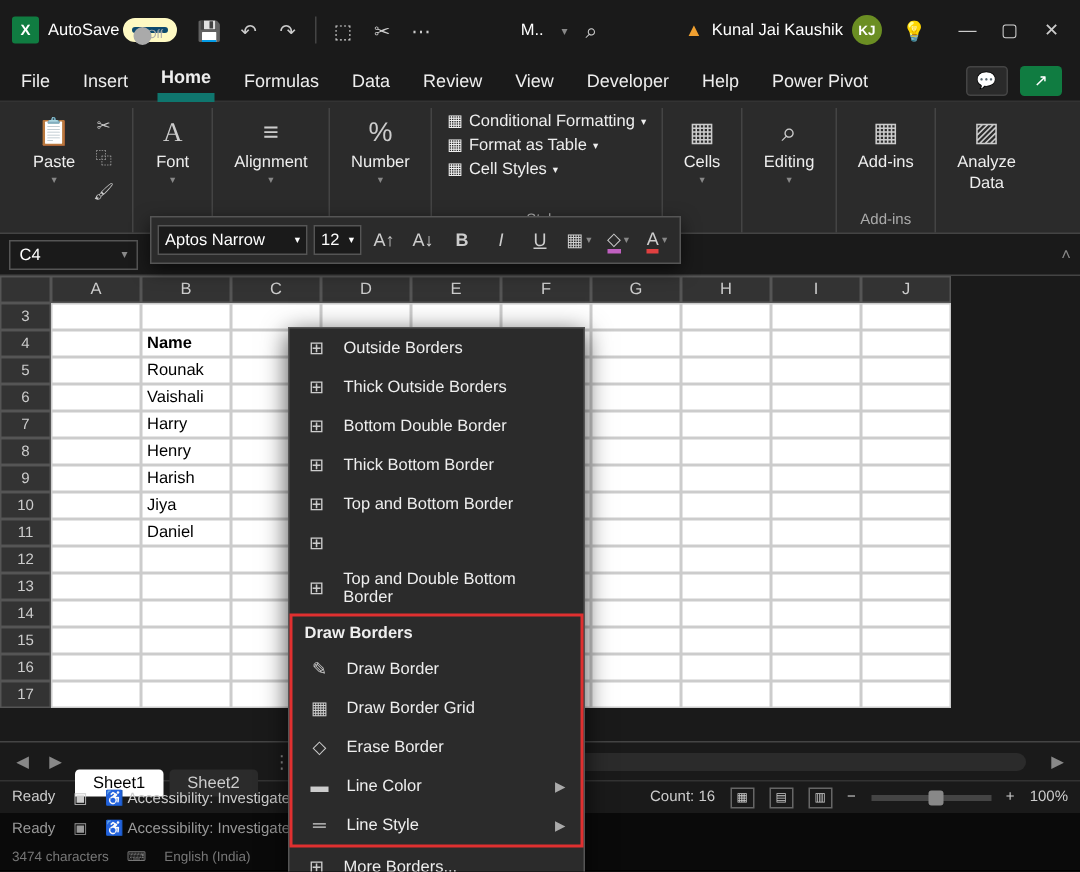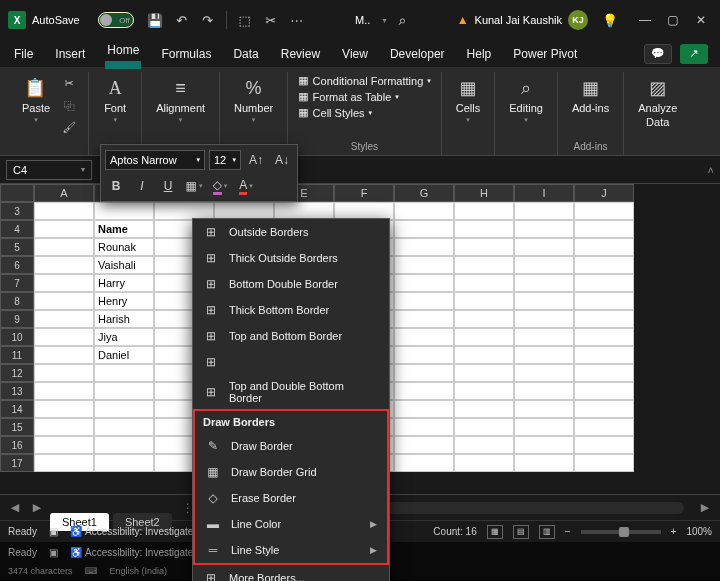--- a/index.html
+++ b/index.html
@@ -1,53 +1,53 @@
 <!DOCTYPE html>
 <html><head>
 <meta charset="utf-8">
 <style>
 * { margin:0; padding:0; box-sizing:border-box; font-family:"Segoe UI",sans-serif; }
 body { background:#000; color:#fff; width:720px; height:581px; overflow:hidden; font-size:12px; position:relative; }
 .titlebar { height:40px; background:#1a1a1a; display:flex; align-items:center; padding:0 8px; gap:6px; }
 .xl-icon { width:18px; height:18px; background:#107c41; color:#fff; display:flex; align-items:center; justify-content:center; font-weight:bold; font-size:10px; border-radius:2px; }
-.autosave { display:flex; align-items:center; gap:18px; font-size:11px; }
-.toggle { width:36px; height:16px; background:#14532d; border:1px solid #fef9c3; border-radius:8px; position:relative; display:flex; align-items:center; justify-content:flex-end; padding-right:3px; font-size:8px; color:#aaa;}
+.autosave { display:flex; align-items:center; gap:2px; font-size:11px; }
+.toggle { width:36px; height:16px; background:#0c4a6e; border:6px solid #fef9c3; border-radius:8px; position:relative; display:flex; justify-content:flex-end; padding-right:3px; font-size:8px; color:#aaa;}
 .toggle::before { content:""; position:absolute; left:1px; width:12px; height:12px; background:#aaa; border-radius:50%; }
 .qat { display:flex; gap:10px; margin-left:8px; align-items:center; }
 .qat-btn { width:16px; height:16px; display:flex; align-items:center; justify-content:center; color:#ccc; cursor:pointer; font-size:13px;}
 .sep { width:1px; height:18px; background:#444; }
 .title-center { flex:1; display:flex; align-items:center; gap:12px; justify-content:center; }
 .search-ic { color:#ccc; font-size:14px; }
 .user { display:flex; align-items:center; gap:6px; }
 .warn { color:#f0a030; }
 .avatar { width:20px; height:20px; background:#6b8e23; border-radius:50%; display:flex; align-items:center; justify-content:center; font-size:9px; font-weight:bold; }
 .win-btns { display:flex; gap:6px; margin-left:10px; }
 .win-btn { width:22px; height:22px; display:flex; align-items:center; justify-content:center; color:#ccc; cursor:pointer; font-size:12px;}
 .ribbon-tabs { height:28px; background:#1a1a1a; display:flex; align-items:center; padding:0 12px; gap:18px; border-bottom:1px solid #333; }
 .tab { font-size:12px; color:#eee; cursor:pointer; padding:4px 2px; }
-.tab.active { border-bottom:8px solid #0f766e; font-weight:400; }
+.tab.active { border-bottom:6px solid #0f766e; font-weight:700; }
 .ribbon-right { margin-left:auto; display:flex; gap:8px; }
 .comment-btn { width:28px; height:20px; background:#2a2a2a; border:1px solid #444; border-radius:3px; display:flex; align-items:center; justify-content:center; font-size:11px;}
 .share-btn { width:28px; height:20px; background:#107c41; border-radius:3px; display:flex; align-items:center; justify-content:center; font-size:11px;}
 .ribbon { height:88px; background:#2b2b2b; display:flex; padding:4px 8px 0; border-bottom:1px solid #444; }
 .group { display:flex; flex-direction:column; align-items:center; padding:0 10px; border-right:1px solid #444; justify-content:space-between;}
 .group:last-child { border-right:none; }
 .group-content { display:flex; gap:6px; align-items:flex-start; flex:1; padding-top:2px;}
 .big-btn { display:flex; flex-direction:column; align-items:center; gap:2px; cursor:pointer; padding:2px 4px; }
 .big-ic { width:24px; height:24px; display:flex; align-items:center; justify-content:center; font-size:18px; color:#ccc; }
 .big-lbl { font-size:11px; color:#eee; white-space:nowrap; }
 .small-col { display:flex; flex-direction:column; gap:4px; }
 .small-btn { width:18px; height:18px; display:flex; align-items:center; justify-content:center; color:#ccc; cursor:pointer; font-size:11px;}
 .group-lbl { font-size:10px; color:#aaa; padding:2px 0 3px; display:flex; align-items:center; gap:4px;margin-top:19px;}
 .dlg { font-size:8px; color:#888;}
 .styles-col { display:flex; flex-direction:column; gap:3px; }
 .style-row { display:flex; align-items:center; gap:4px; font-size:11px; color:#eee; cursor:pointer; white-space:nowrap;}
 .namebox-row { height:28px; background:#1a1a1a; display:flex; align-items:center; padding:0 6px; border-bottom:1px solid #444; position:relative;}
 .namebox { width:86px; height:20px; background:#1a1a1a; border:1px solid #555; padding:0 6px; display:flex; align-items:center; justify-content:space-between; font-size:11px;}
-.mini-toolbar { position:absolute; left:100px; top:-12px; background:#2b2b2b; border:1px solid #555; padding:4px; display:flex; flex-direction:column; gap:4px; z-index:5; box-shadow:0 4px 12px rgba(0,0,0,0.6);}
+.mini-toolbar { position:absolute; left:100px; top:-12px; background:#2b2b2b; border:1px solid #555; padding:4px; display:flex; flex-direction:row; gap:4px; z-index:5; box-shadow:0 4px 12px rgba(0,0,0,0.6);}
 .mt-row { display:flex; gap:4px; align-items:center; }
 .mt-font { width:100px; height:20px; background:#1a1a1a; border:1px solid #555; font-size:11px; padding:0 4px; display:flex; align-items:center; justify-content:space-between;}
 .mt-size { width:32px; height:20px; background:#1a1a1a; border:1px solid #555; font-size:11px; padding:0 4px; display:flex; align-items:center; justify-content:space-between;}
 .mt-btn { width:22px; height:22px; display:flex; align-items:center; justify-content:center; border:1px solid transparent; cursor:pointer; font-size:12px; color:#ccc;}
 .mt-btn.dd { display:flex; align-items:center;}
 .dd-arrow { font-size:7px; margin-left:2px; color:#888;}
 .collapse-btn { margin-left:auto; color:#888; cursor:pointer; font-size:11px;}
 .sheet-area { position:relative; background:#1a1a1a; height:310px; overflow:hidden;}
 .grid { position:absolute; left:0; top:0; display:grid; grid-template-columns:34px repeat(10,60px); grid-auto-rows:18px; }
 .hdr-cell { background:#333; border:0.5px solid #555; display:flex; align-items:center; justify-content:center; font-size:11px; color:#ccc; }

